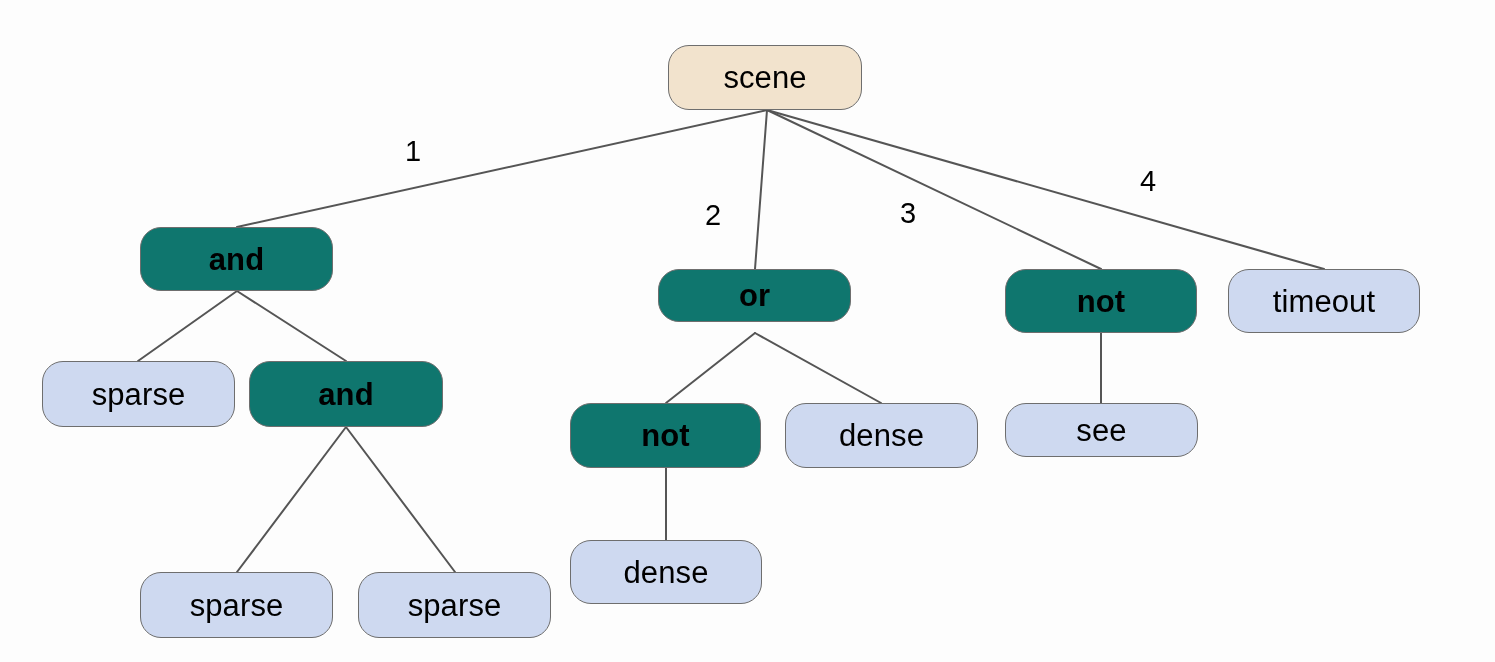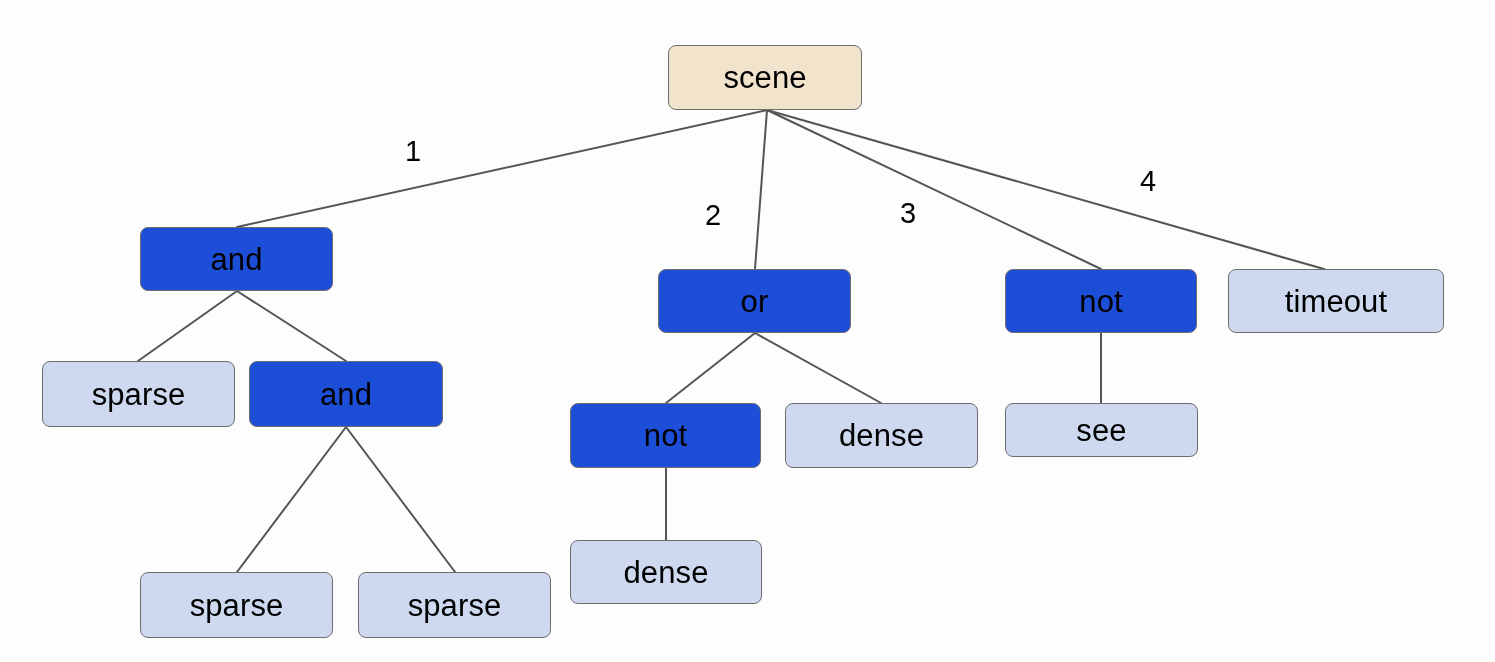--- a/index.html
+++ b/index.html
@@ -23,29 +23,29 @@
     height: 662px;
     pointer-events: none;
   }
   .node {
     position: absolute;
     box-sizing: border-box;
     display: flex;
     align-items: center;
     justify-content: center;
     border: 1.6px solid #6e6e6e;
-    border-radius: 8px;
+    border-radius: 21px;
     font-size: 31px;
     color: #000000;
     line-height: 1;
     letter-spacing: 0.1px;
     white-space: nowrap;
   }
   .node.beige  { background: #f2e3cd; }
-  .node.pink   { background: #1d4ed8; }
+  .node.pink   { background: #0f766e; font-weight: bold; }
   .node.blue   { background: #ced9f0; }
   .edge-label {
     position: absolute;
     font-size: 29px;
     color: #000000;
     line-height: 1;
     white-space: nowrap;
   }
 </style>
 </head>
@@ -66,27 +66,27 @@
       <line x1="666" y1="468" x2="666" y2="540" stroke="#555555" stroke-width="2" stroke-linecap="round"></line>
       <line x1="1101" y1="333" x2="1101" y2="403" stroke="#555555" stroke-width="2" stroke-linecap="round"></line>
     </svg>
   <div id="node-layer">
       <div class="node beige" style="left: 668px; top: 45px; width: 194px; height: 65px;">
         <span>scene</span>
       </div>
       <div class="node pink" style="left: 140px; top: 227px; width: 193px; height: 64px;">
         <span>and</span>
       </div>
-      <div class="node pink" style="left: 658px; top: 269px; width: 193px; height: 64px;">
+      <div class="node pink" style="left: 658px; top: 269px; width: 193px; height: 53px;">
         <span>or</span>
       </div>
       <div class="node pink" style="left: 1005px; top: 269px; width: 192px; height: 64px;">
         <span>not</span>
       </div>
-      <div class="node blue" style="left: 1228px; top: 269px; width: 216px; height: 64px;">
+      <div class="node blue" style="left: 1228px; top: 269px; width: 192px; height: 64px;">
         <span>timeout</span>
       </div>
       <div class="node blue" style="left: 42px; top: 361px; width: 193px; height: 66px;">
         <span>sparse</span>
       </div>
       <div class="node pink" style="left: 249px; top: 361px; width: 194px; height: 66px;">
         <span>and</span>
       </div>
       <div class="node pink" style="left: 570px; top: 403px; width: 191px; height: 65px;">
         <span>not</span>

